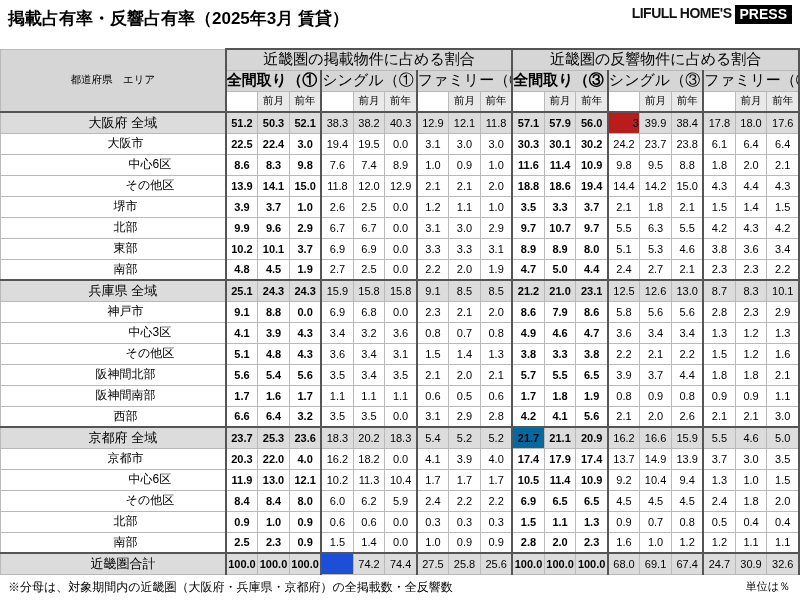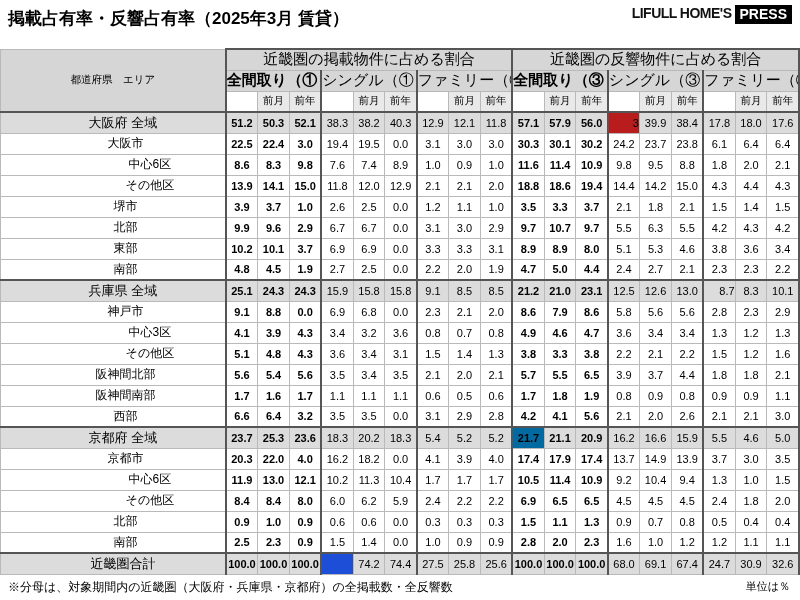--- a/index.html
+++ b/index.html
@@ -369,21 +369,21 @@
           <td class="num thick-t" style="background: rgb(220, 220, 220);">15.8</td>
           <td class="num thick-l thick-t" style="background: rgb(220, 220, 220);">9.1</td>
           <td class="num thick-t" style="background: rgb(220, 220, 220);">8.5</td>
           <td class="num thick-t" style="background: rgb(220, 220, 220);">8.5</td>
           <td class="num thick-l bold thick-t" style="background: rgb(220, 220, 220);">21.2</td>
           <td class="num bold thick-t" style="background: rgb(220, 220, 220);">21.0</td>
           <td class="num bold thick-t" style="background: rgb(220, 220, 220);">23.1</td>
           <td class="num thick-l thick-t" style="background: rgb(220, 220, 220);">12.5</td>
           <td class="num thick-t" style="background: rgb(220, 220, 220);">12.6</td>
           <td class="num thick-t" style="background: rgb(220, 220, 220);">13.0</td>
-          <td class="num thick-l thick-t" style="background: rgb(220, 220, 220); text-align: right;">8.7</td>
+          <td class="num thick-l thick-t" style="background: rgb(220, 220, 220);">8.7</td>
           <td class="num thick-t" style="background: rgb(220, 220, 220);">8.3</td>
           <td class="num thick-r thick-t" style="background: rgb(220, 220, 220);">10.1</td>
         </tr>
         <tr>
           <td class="name-cell lvl1">神戸市</td>
           <td class="num thick-l bold">9.1</td>
           <td class="num bold">8.8</td>
           <td class="num bold">0.0</td>
           <td class="num thick-l">6.9</td>
           <td class="num">6.8</td>

